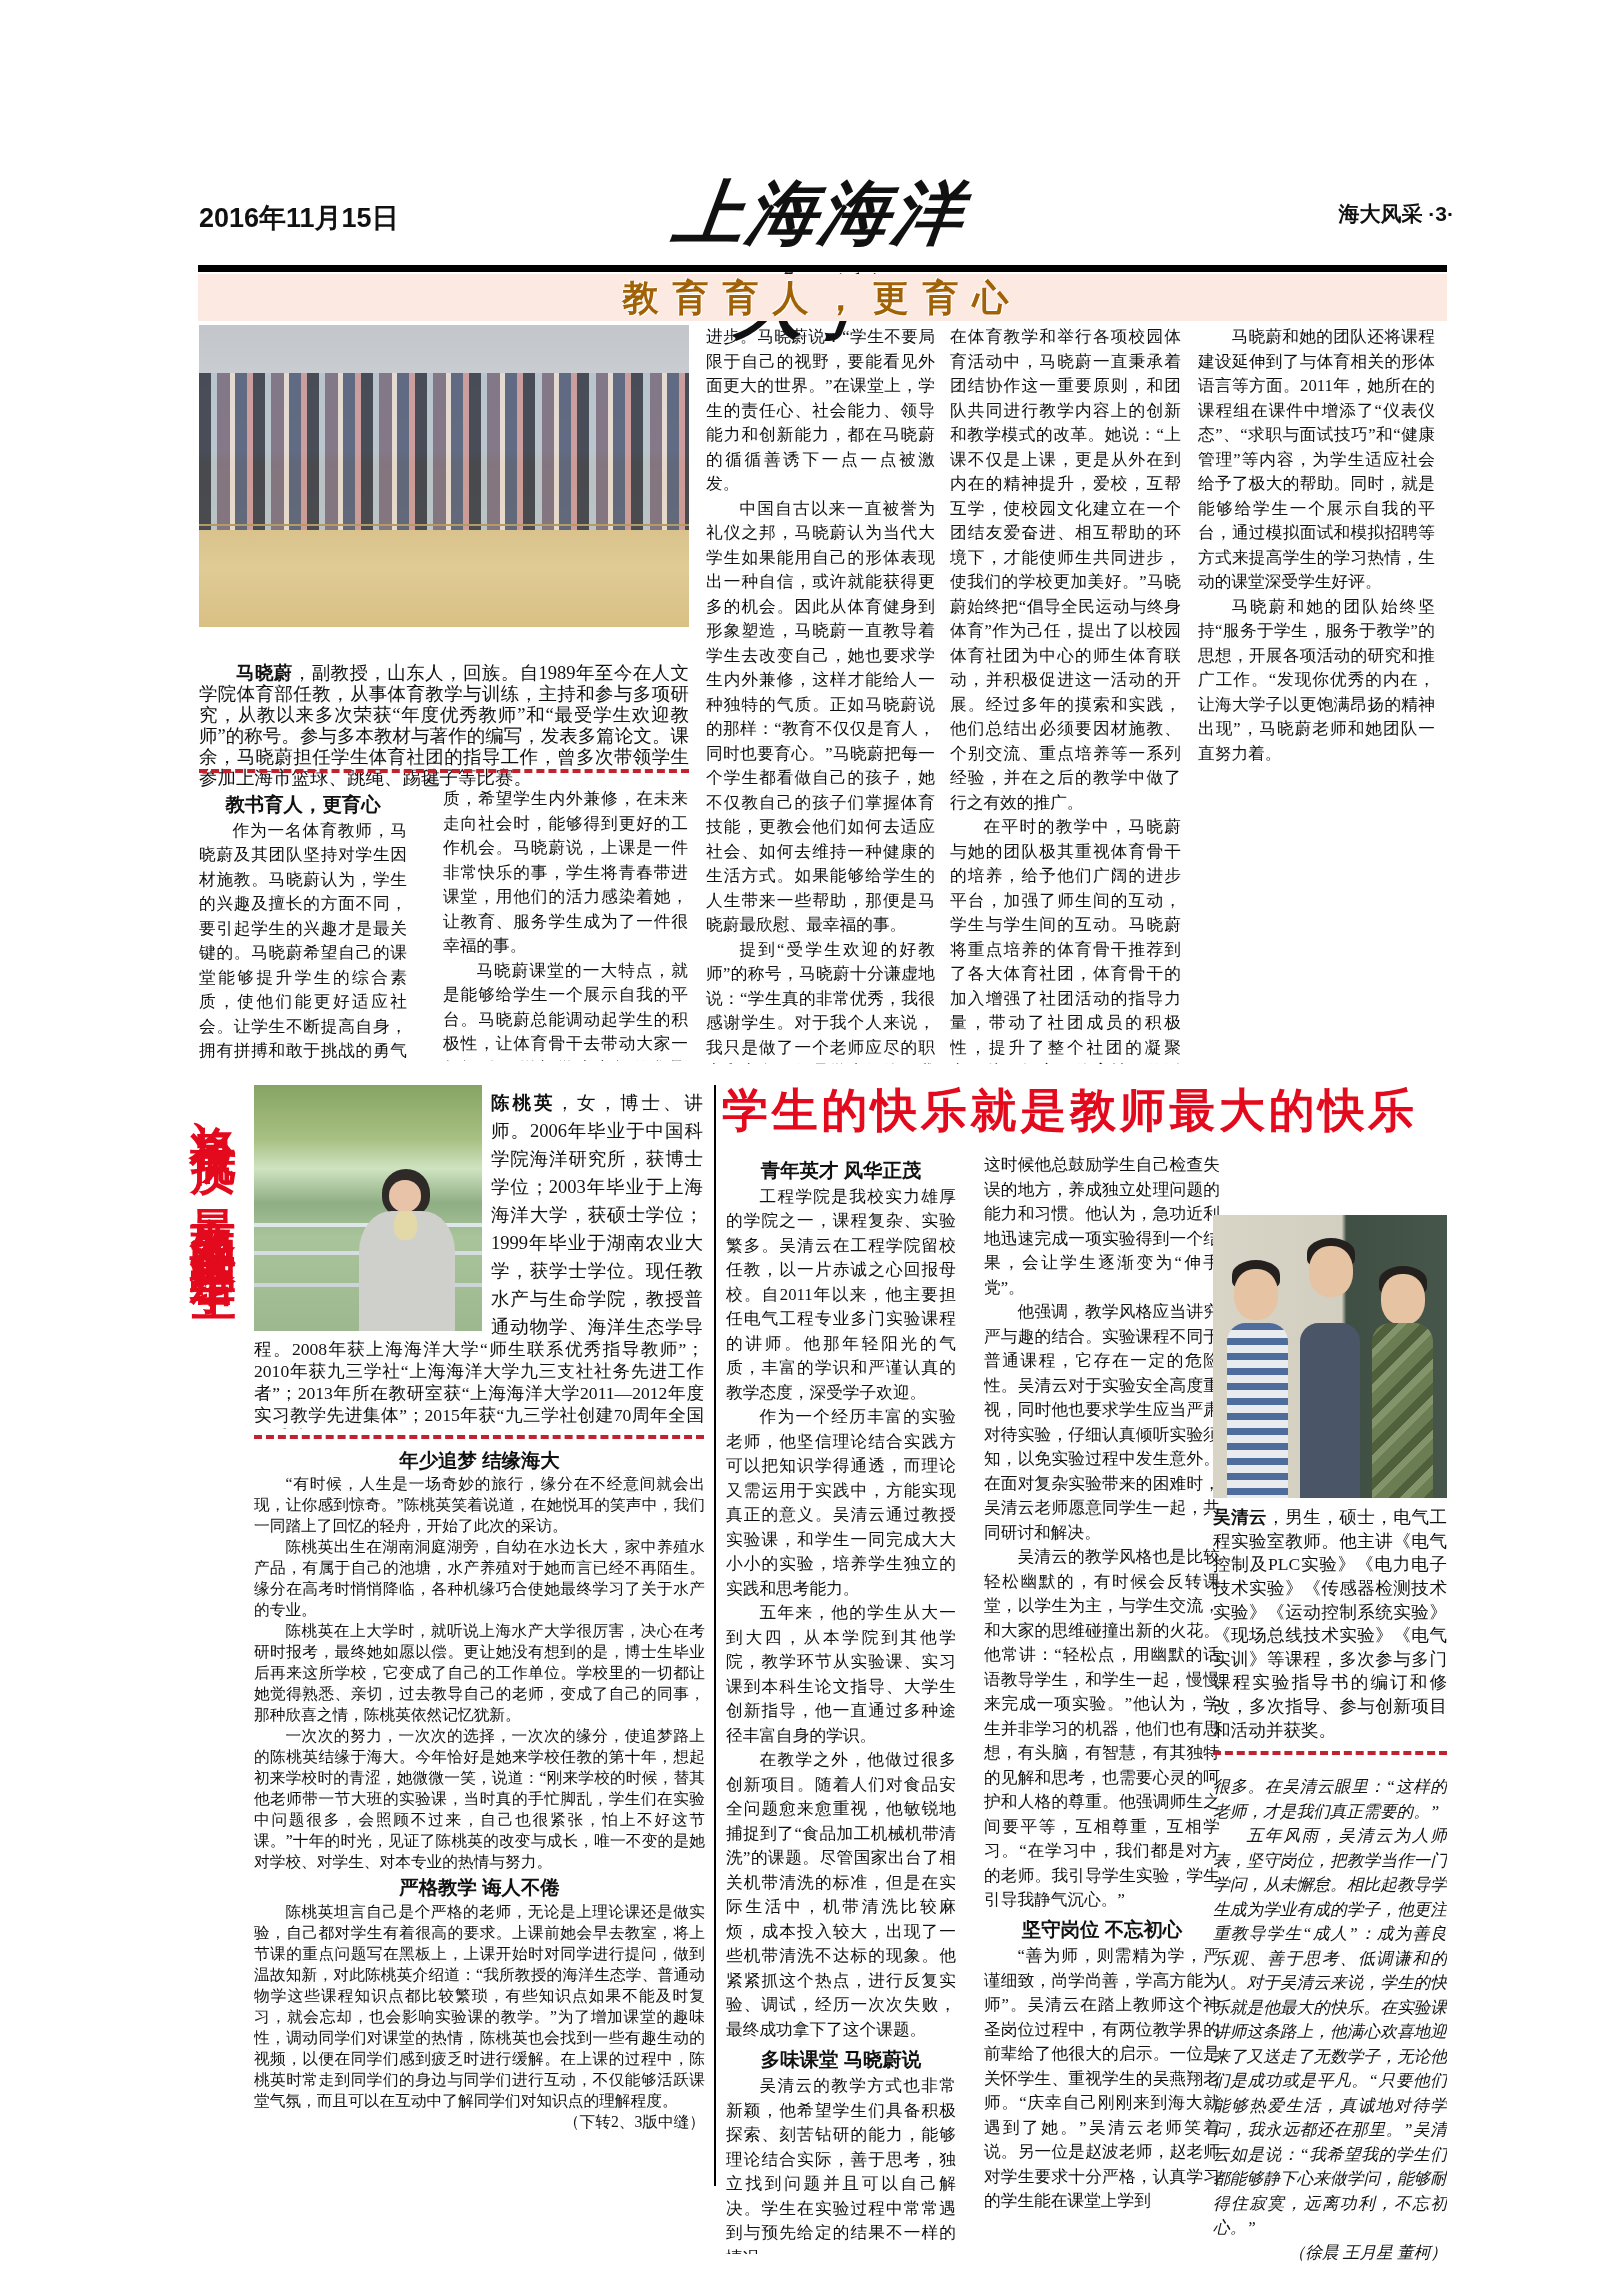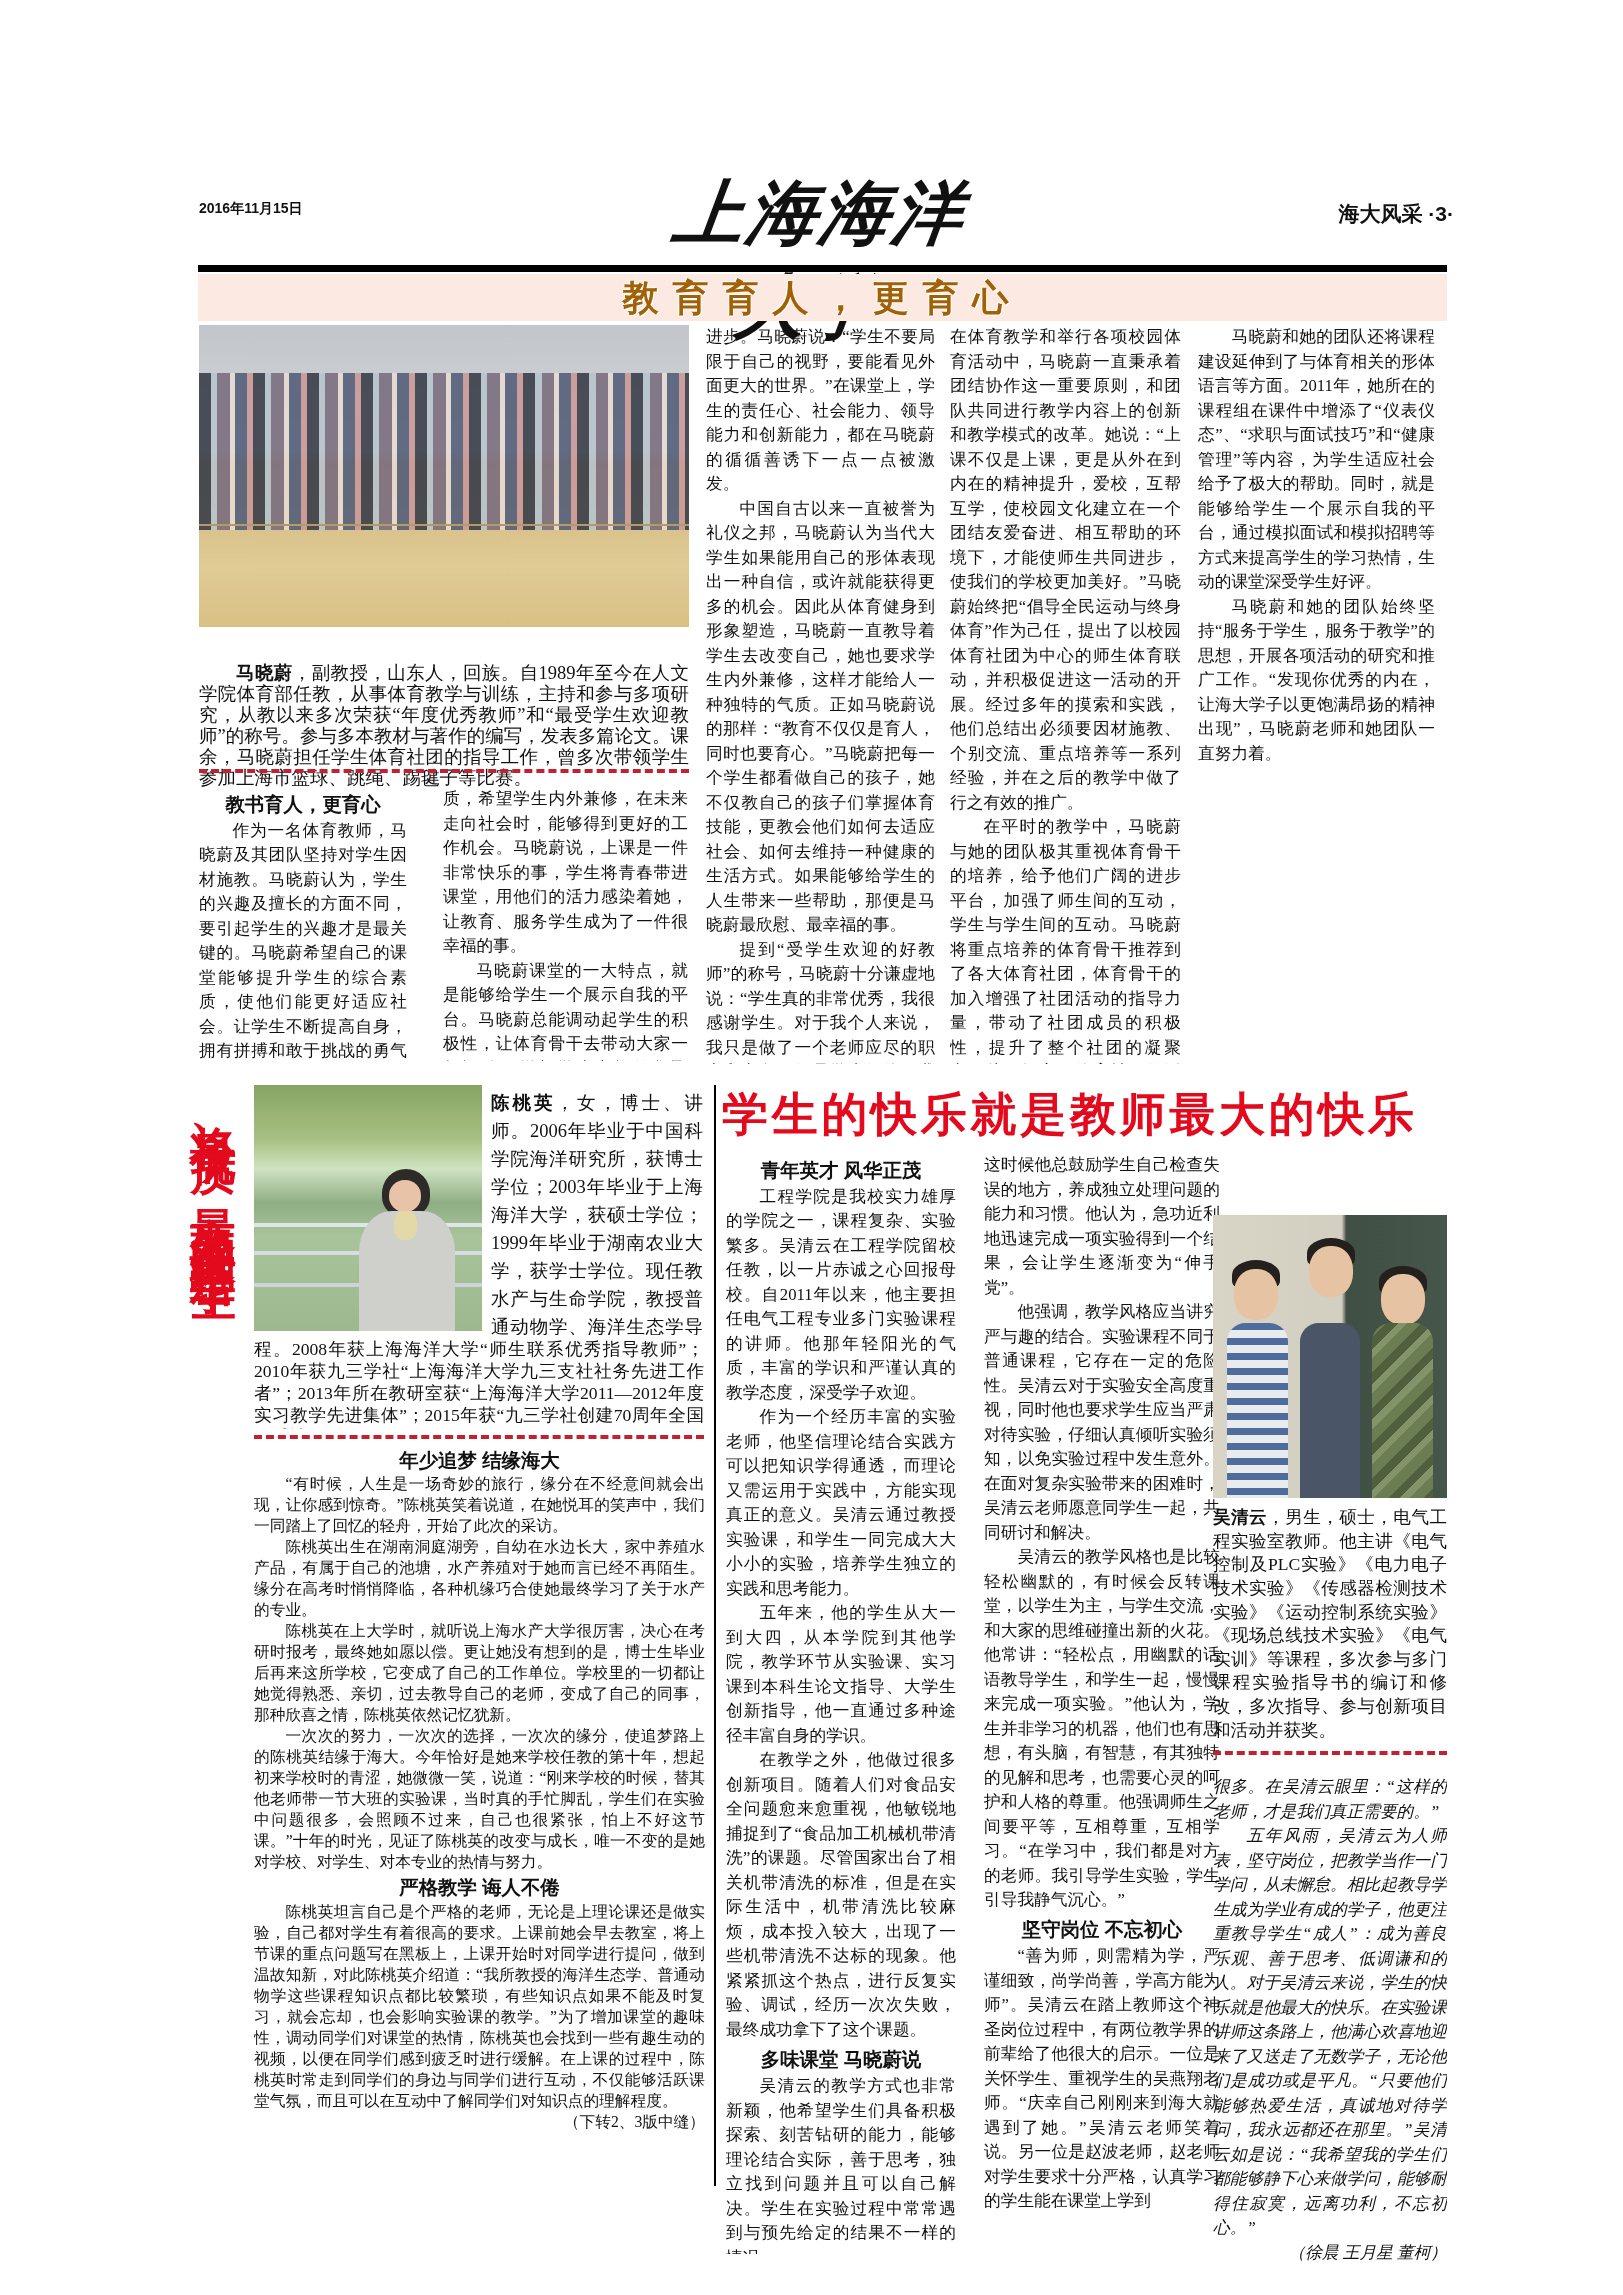--- a/index.html
+++ b/index.html
@@ -1,32 +1,32 @@
 <!DOCTYPE html>
 <html style="font-size:7.4px"><head>
 <meta charset="utf-8">
 <style>
   html,body{margin:0;padding:0;background:#f2f2f2;}
   #page{position:relative;width:1623px;height:2295px;background:#ffffff;
         font-family:"Liberation Serif","DejaVu Serif",serif;color:#111;overflow:hidden;}
   .abs{position:absolute;}
   
-  .date{left:199px;top:200px;font-size:14px;font-family:"Liberation Sans","DejaVu Sans",sans-serif;font-weight:bold;}
+  .date{left:199px;top:200px;font-size:27px;font-family:"Liberation Sans","DejaVu Sans",sans-serif;font-weight:bold;}
   .masthead{left:666px;top:167px;width:296px;text-align:center;font-size:70px;font-weight:bold;font-style:italic;
             transform:skewX(-7deg);font-family:"DejaVu Serif","Liberation Serif",serif;letter-spacing:2.8px;}
   .section-label{left:1287px;top:200px;width:167px;text-align:right;font-size:21px;
             font-family:"Liberation Sans","DejaVu Sans",sans-serif;font-weight:bold;}
   .head-rule{left:198px;top:265px;width:1249px;height:6.5px;background:#000;}
   
   .band{left:198px;top:274px;width:1249px;height:47px;background:#fce9e1;}
   .headline1{left:198px;top:276px;width:1249px;text-align:center;font-size:36px;line-height:44px;font-weight:bold;
              color:#a16207;font-family:"Liberation Sans","DejaVu Sans",sans-serif;letter-spacing:14px;
              text-shadow:0.9px 0.9px 0 #fff,-0.9px -0.9px 0 #fff;}
   .headline2{left:722px;top:1088px;width:725px;font-size:46px;line-height:52px;font-weight:bold;color:#e30a1e;
-             font-family:Liberation Sans, sans-serif;letter-spacing:3.7px;white-space:nowrap;
+             font-family:Liberation Mono, monospace;letter-spacing:3.7px;white-space:nowrap;
              text-shadow:0.9px 0.9px 0 #fff,-0.9px -0.9px 0 #fff;}
   .v-headline{left:184px;top:1089px;width:61px;height:768px;writing-mode:vertical-rl;text-orientation:upright;
              font-size:46px;letter-spacing:7.4px;font-weight:bold;color:#e30a1e;
              font-family:"Liberation Sans","DejaVu Sans",sans-serif;}
   
   .col{font-size:16.7px;line-height:24.5px;text-align:justify;overflow:hidden;}
   .caption{font-size:18.5px;line-height:21px;text-align:justify;overflow:hidden;}
   .bio{font-size:18.5px;line-height:28px;text-align:justify;overflow:hidden;}
   .bio-wide{font-size:17.6px;line-height:22px;text-align:justify;overflow:hidden;}
   .lbody{font-size:15.7px;line-height:21px;text-align:justify;overflow:hidden;}

